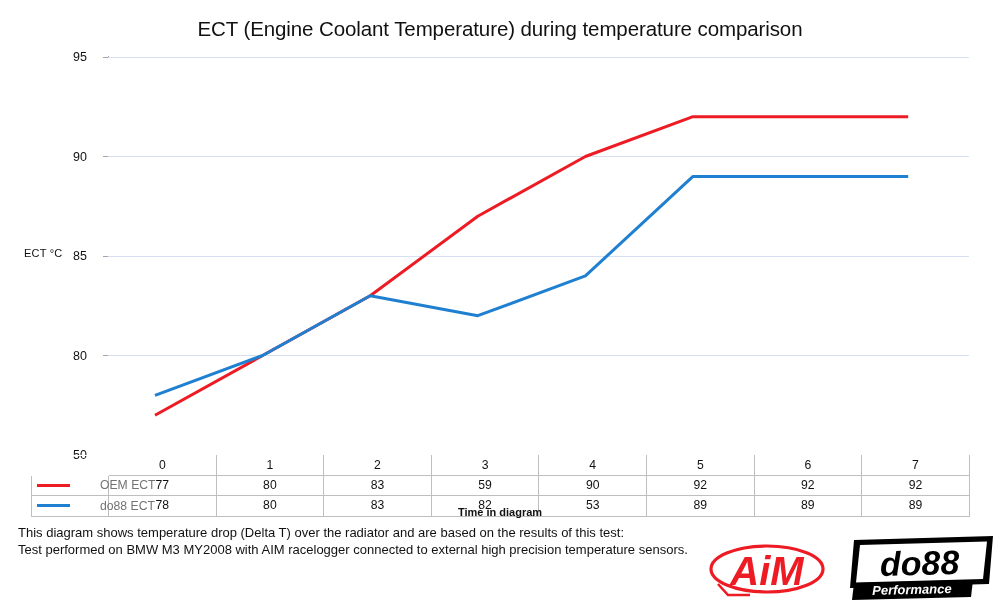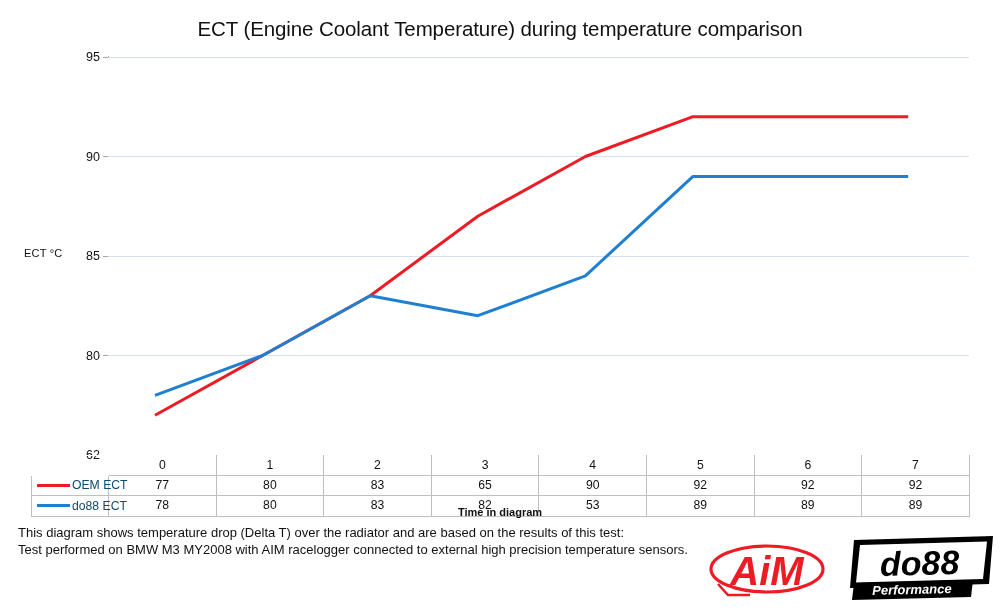--- a/index.html
+++ b/index.html
@@ -24,21 +24,21 @@
   }
 
   
   .plot-wrap{position:absolute;left:108px;top:57px;width:861px;height:398px;}
   .plot-bg{position:absolute;left:0;top:0;width:100%;height:100%;background:#ffffff;}
   .gridline{position:absolute;left:0;width:861px;height:1px;background:#d6e0f2;}
   .axis-line-y{position:absolute;left:108px;top:56px;width:1px;height:400px;background:#a6a6a6;}
   .axis-line-x{position:absolute;left:108px;top:455px;width:861px;height:1px;background:#a6a6a6;}
   .ytick-mark{position:absolute;left:103px;width:6px;height:1px;background:#a6a6a6;}
   .ytick-label{
-    position:absolute;right:0;width:40px;text-align:right;
+    position:absolute;right:0;width:40px;text-align:center;
     font-size:12.5px;color:#111;
   }
   .ylabels{position:absolute;left:55px;top:0;width:45px;height:613px;}
   .y-axis-title{
     position:absolute;left:24px;top:247px;
     font-size:11px;font-weight:normal;color:#111;
     letter-spacing:0.2px;
   }
   svg.series{position:absolute;left:0;top:0;width:861px;height:398px;overflow:visible;}
 
@@ -67,21 +67,21 @@
     position:relative;
   }
   .legend-cell .swatch{
     display:inline-block;
     width:33px;height:3px;
     vertical-align:middle;
     margin:0 2px 1px 5px;
   }
   .legend-cell .lbl{
     display:inline-block;vertical-align:middle;
-    font-size:12.2px;color:#0c4a6e;
+    font-size:12.2px;color:#737373;margin-left:28px;
   }
 
   
   .x-axis-title{
     position:absolute;left:0;top:506px;width:1000px;
     text-align:center;font-size:11px;font-weight:bold;color:#111;
   }
 
   
   .footer-note{
@@ -102,21 +102,21 @@
 
   <div class="chart-title">ECT (Engine Coolant Temperature) during temperature comparison</div>
 
   <div class="y-axis-title">ECT °C</div>
 
   <div class="ylabels">
     <div class="ytick-label" style="top:50px;">95</div>
     <div class="ytick-label" style="top:150px;">90</div>
     <div class="ytick-label" style="top:249px;">85</div>
     <div class="ytick-label" style="top:349px;">80</div>
-    <div class="ytick-label" style="top:448px;">62</div>
+    <div class="ytick-label" style="top:448px;">50</div>
   </div>
   <div class="ytick-mark" style="top:57px;"></div>
   <div class="ytick-mark" style="top:156px;"></div>
   <div class="ytick-mark" style="top:256px;"></div>
   <div class="ytick-mark" style="top:355px;"></div>
   <div class="ytick-mark" style="top:455px;"></div>
 
   <div class="axis-line-y"></div>
   <div class="axis-line-x"></div>
 
@@ -158,21 +158,21 @@
         <td>6</td>
         <td>7</td>
       </tr>
       <tr>
         <td class="legend-cell">
           <span class="swatch" style="background:#ED1C24"></span><span class="lbl">OEM ECT</span>
         </td>
         <td>77</td>
         <td>80</td>
         <td>83</td>
-        <td>65</td>
+        <td>59</td>
         <td>90</td>
         <td>92</td>
         <td>92</td>
         <td>92</td>
       </tr>
       <tr>
         <td class="legend-cell">
           <span class="swatch" style="background:#1F7FD0"></span><span class="lbl">do88 ECT</span>
         </td>
         <td>78</td>

